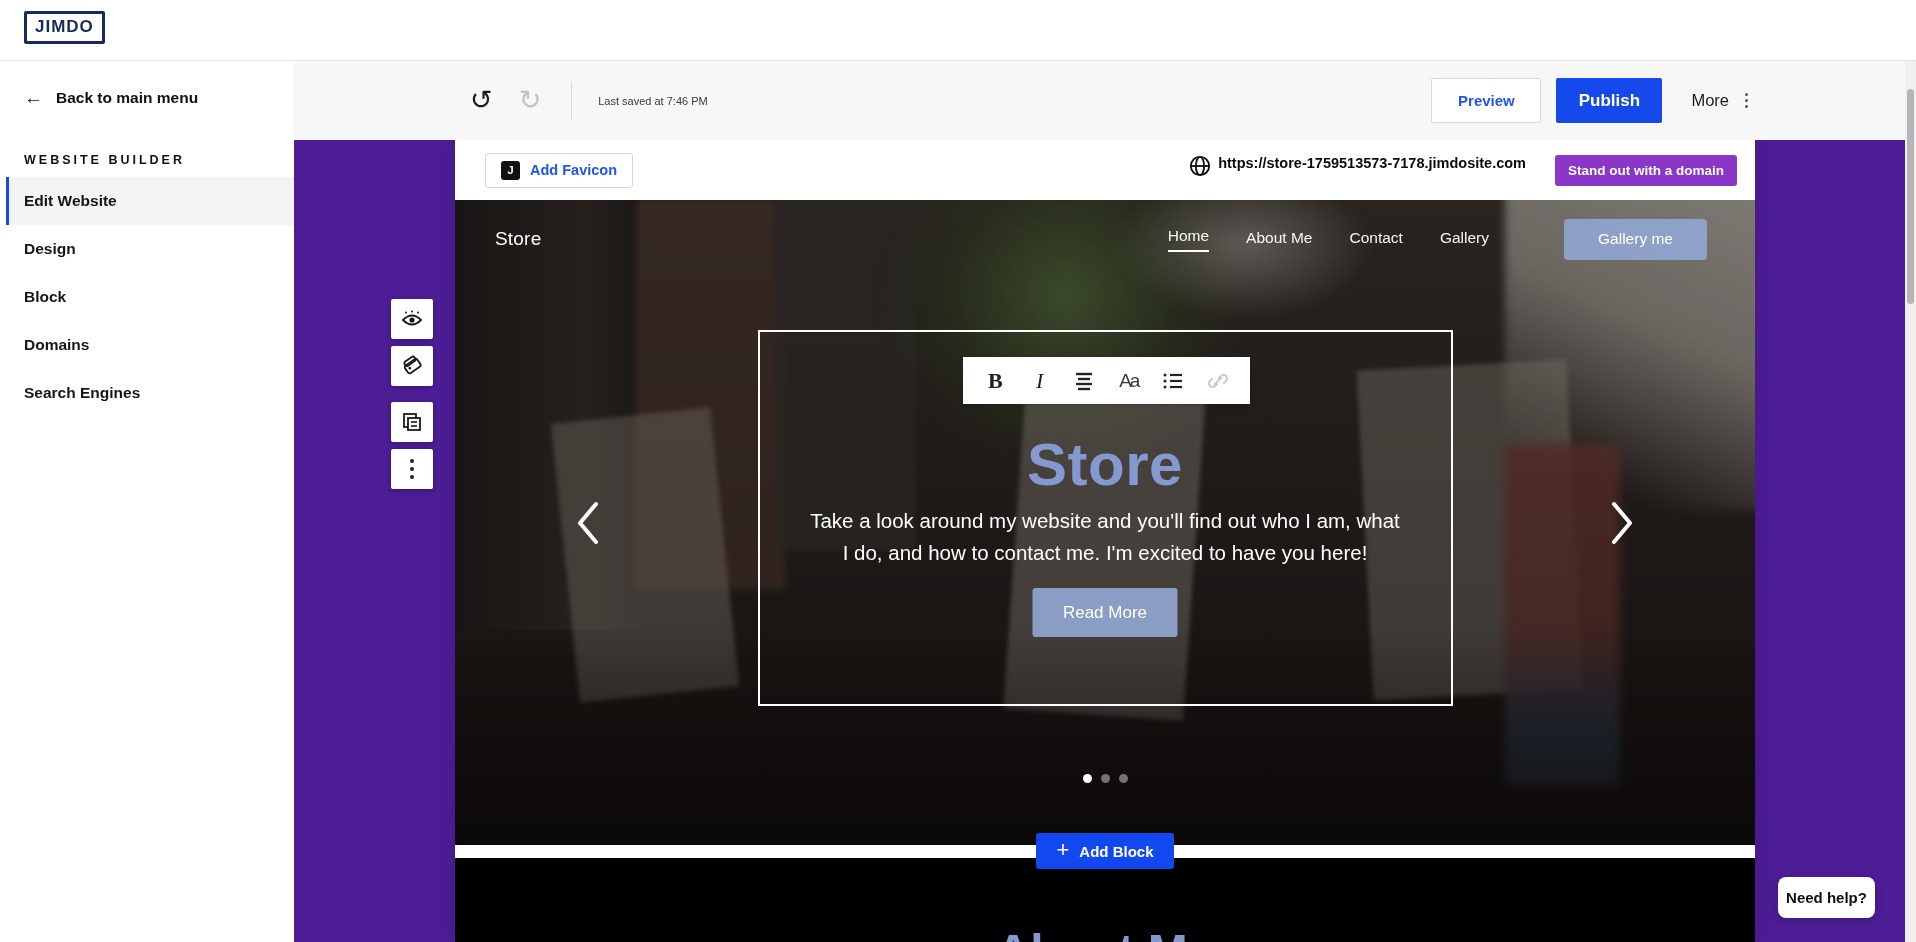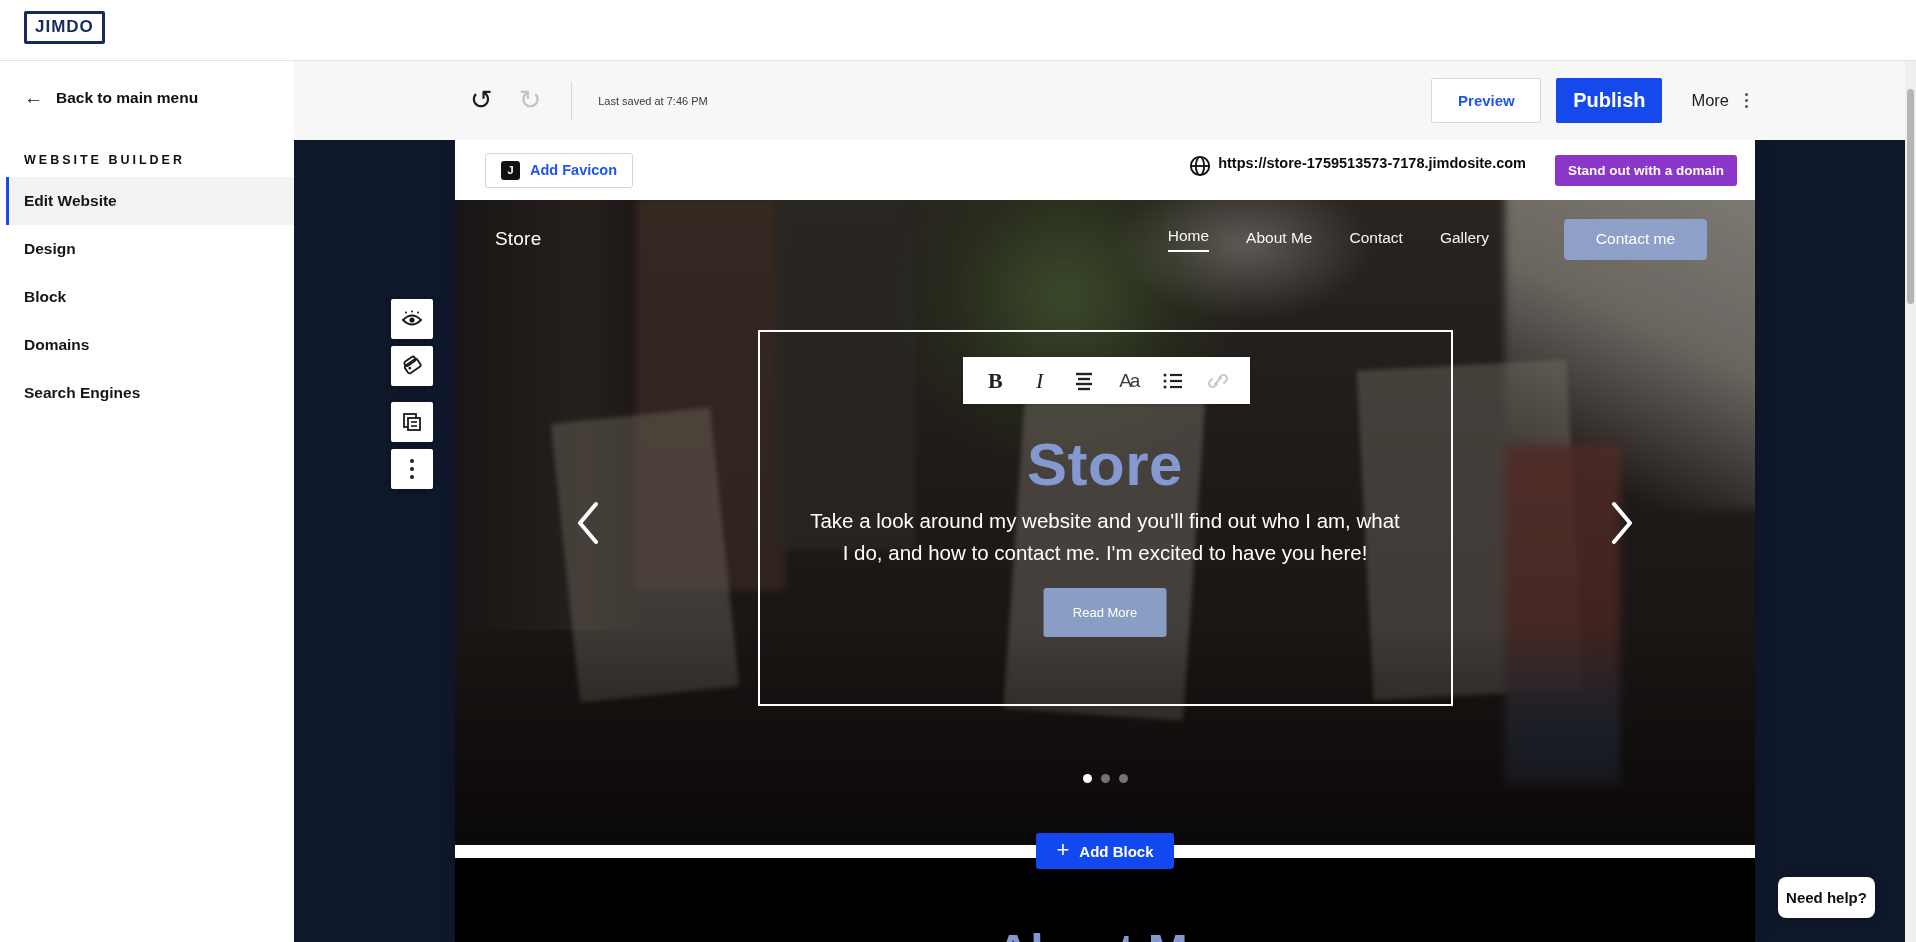--- a/index.html
+++ b/index.html
@@ -1,17 +1,17 @@
 <!DOCTYPE html>
 <html><head>
 <meta charset="utf-8">
 <style>
   * { margin:0; padding:0; box-sizing:border-box; }
   body { font-family:"Liberation Sans", sans-serif; background:#e9e9e9; }
-  #app { position:relative; width:1916px; height:942px; background:#0f172a; overflow:hidden; }
+  #app { position:relative; width:1916px; height:942px; background:#4c1d95; overflow:hidden; }
 
   
   .header { position:absolute; top:0; left:0; right:0; height:61px; background:#fff;
             border-bottom:1px solid #e3e3e3; z-index:40; }
   .logo-box { position:absolute; left:24px; top:11px; border:3px solid #162a5e; border-radius:2px;
               padding:3px 8px 4px; color:#162a5e; font-weight:800; font-size:17px; letter-spacing:1px; }
   .header-nav { position:absolute; right:24px; top:0; height:61px; display:flex; align-items:center; gap:44px; }
   .header-link { font-size:16px; font-weight:700; color:#111; cursor:pointer; }
   .header-link.upgrade { color:#9d2ed1; }
   .avatar { width:36px; height:36px; border-radius:50%; background:#f3f3f3; border:1px solid #e2e2e2;
@@ -34,21 +34,21 @@
   .undo-redo { position:absolute; left:176px; top:0; height:79px; display:flex; align-items:center; }
   .tool-glyph { font-size:27px; color:#1d1d1d; cursor:pointer; line-height:1; }
   .tool-glyph.disabled { color:#c3c3c3; }
   .tb-divider { width:1px; height:38px; background:#d9d9d9; margin:0 26px 0 30px; }
   .saved-text { font-size:11px; color:#3a3a3a; }
   .tb-right { position:absolute; right:168px; top:0; height:79px; display:flex; align-items:center; gap:15px; }
   .btn-preview { width:110px; height:45px; background:#fff; border:1px solid #d4d9ea; border-radius:2px;
                  color:#1f55f0; font-size:15px; font-weight:700; cursor:pointer;
                  display:flex; align-items:center; justify-content:center; }
   .btn-publish { width:106px; height:45px; background:#1649ec; border:none; border-radius:2px;
-                 color:#fff; font-size:20px; font-weight:700; cursor:pointer;
+                 color:#fff; font-size:17px; font-weight:700; cursor:pointer;
                  display:flex; align-items:center; justify-content:center; }
   .more-group { display:flex; align-items:center; gap:16px; margin-left:14px; cursor:pointer; }
   .more-label { font-size:16.5px; color:#1d1d1d; }
   .kebab { display:flex; flex-direction:column; gap:3px; }
   .kebab i { width:3px; height:3px; border-radius:50%; background:#555; }
 
   
   .canvas-shadow { position:absolute; left:455px; top:140px; width:1300px; height:802px;
                    box-shadow:0 0 16px rgba(0,0,0,0.13); z-index:1; }
   .site-topbar { position:absolute; left:455px; top:140px; width:1300px; height:60px; background:#fff; z-index:10;
@@ -119,22 +119,22 @@
   .tt-bold { font-family:"Liberation Serif", serif; font-size:22px; font-weight:600; color:#222; }
   .tt-italic { font-family:"Liberation Serif", serif; font-size:22px; font-style:italic; color:#222; }
   .tt-font { font-size:19px; font-weight:400; color:#3a3a44; letter-spacing:-2px; }
 
   
   .hero-title { position:absolute; left:0; right:0; top:230px; text-align:center; z-index:6;
                 font-size:60px; font-weight:700; color:#8499cf; letter-spacing:0.5px; cursor:text; }
   .hero-body { position:absolute; left:50%; transform:translateX(-50%); top:305px; width:590px; z-index:6;
                text-align:center; color:#fff; font-size:20.5px; line-height:32px; cursor:text; }
   .hero-cta { position:absolute; left:50%; transform:translateX(-50%); top:388px; z-index:6;
-              width:123px; height:49px; background:rgba(144,165,208,0.92); border:none; border-radius:3px;
-              color:#fff; font-size:13px; cursor:pointer; display:flex; align-items:center; justify-content:center; }
+              width:145px; height:49px; background:rgba(144,165,208,0.92); border:none; border-radius:3px;
+              color:#fff; font-size:17px; cursor:pointer; display:flex; align-items:center; justify-content:center; }
   .carousel-arrow { position:absolute; top:300px; z-index:6; cursor:pointer; }
   .carousel-arrow.prev { left:120px; }
   .carousel-arrow.next { right:120px; }
   .carousel-dots { position:absolute; left:0; right:0; top:574px; display:flex; justify-content:center;
                    gap:9px; z-index:6; }
   .dot { width:9px; height:9px; border-radius:50%; background:rgba(150,150,150,0.75); cursor:pointer; }
   .dot.active { background:#fff; }
 
   
   .block-gap { position:absolute; left:455px; top:845px; width:1300px; height:13px; background:#fff; z-index:3; }
@@ -234,21 +234,21 @@
         <div class="ph-overlay"></div>
     </div>
 
     <div class="site-nav">
       <span class="site-brand">Store</span>
       <div class="site-links">
         <span class="site-link current">Home</span>
         <span class="site-link">About Me</span>
         <span class="site-link">Contact</span>
         <span class="site-link">Gallery</span>
-        <button class="contact-btn">Contact me</button>
+        <button class="contact-btn">Gallery me</button>
       </div>
     </div>
 
     <div class="hero-title">Store</div>
     <div class="hero-body">Take a look around my website and you'll find out who I am, what I do, and how to contact me. I'm excited to have you here!</div>
     <button class="hero-cta">Read More</button>
 
     <div class="carousel-arrow prev">
       <svg width="26" height="46" viewBox="0 0 26 46">
           <polyline points="21,4 5,23 21,42" fill="none" stroke="#fff" stroke-width="4" stroke-linecap="round" stroke-linejoin="round"></polyline>

